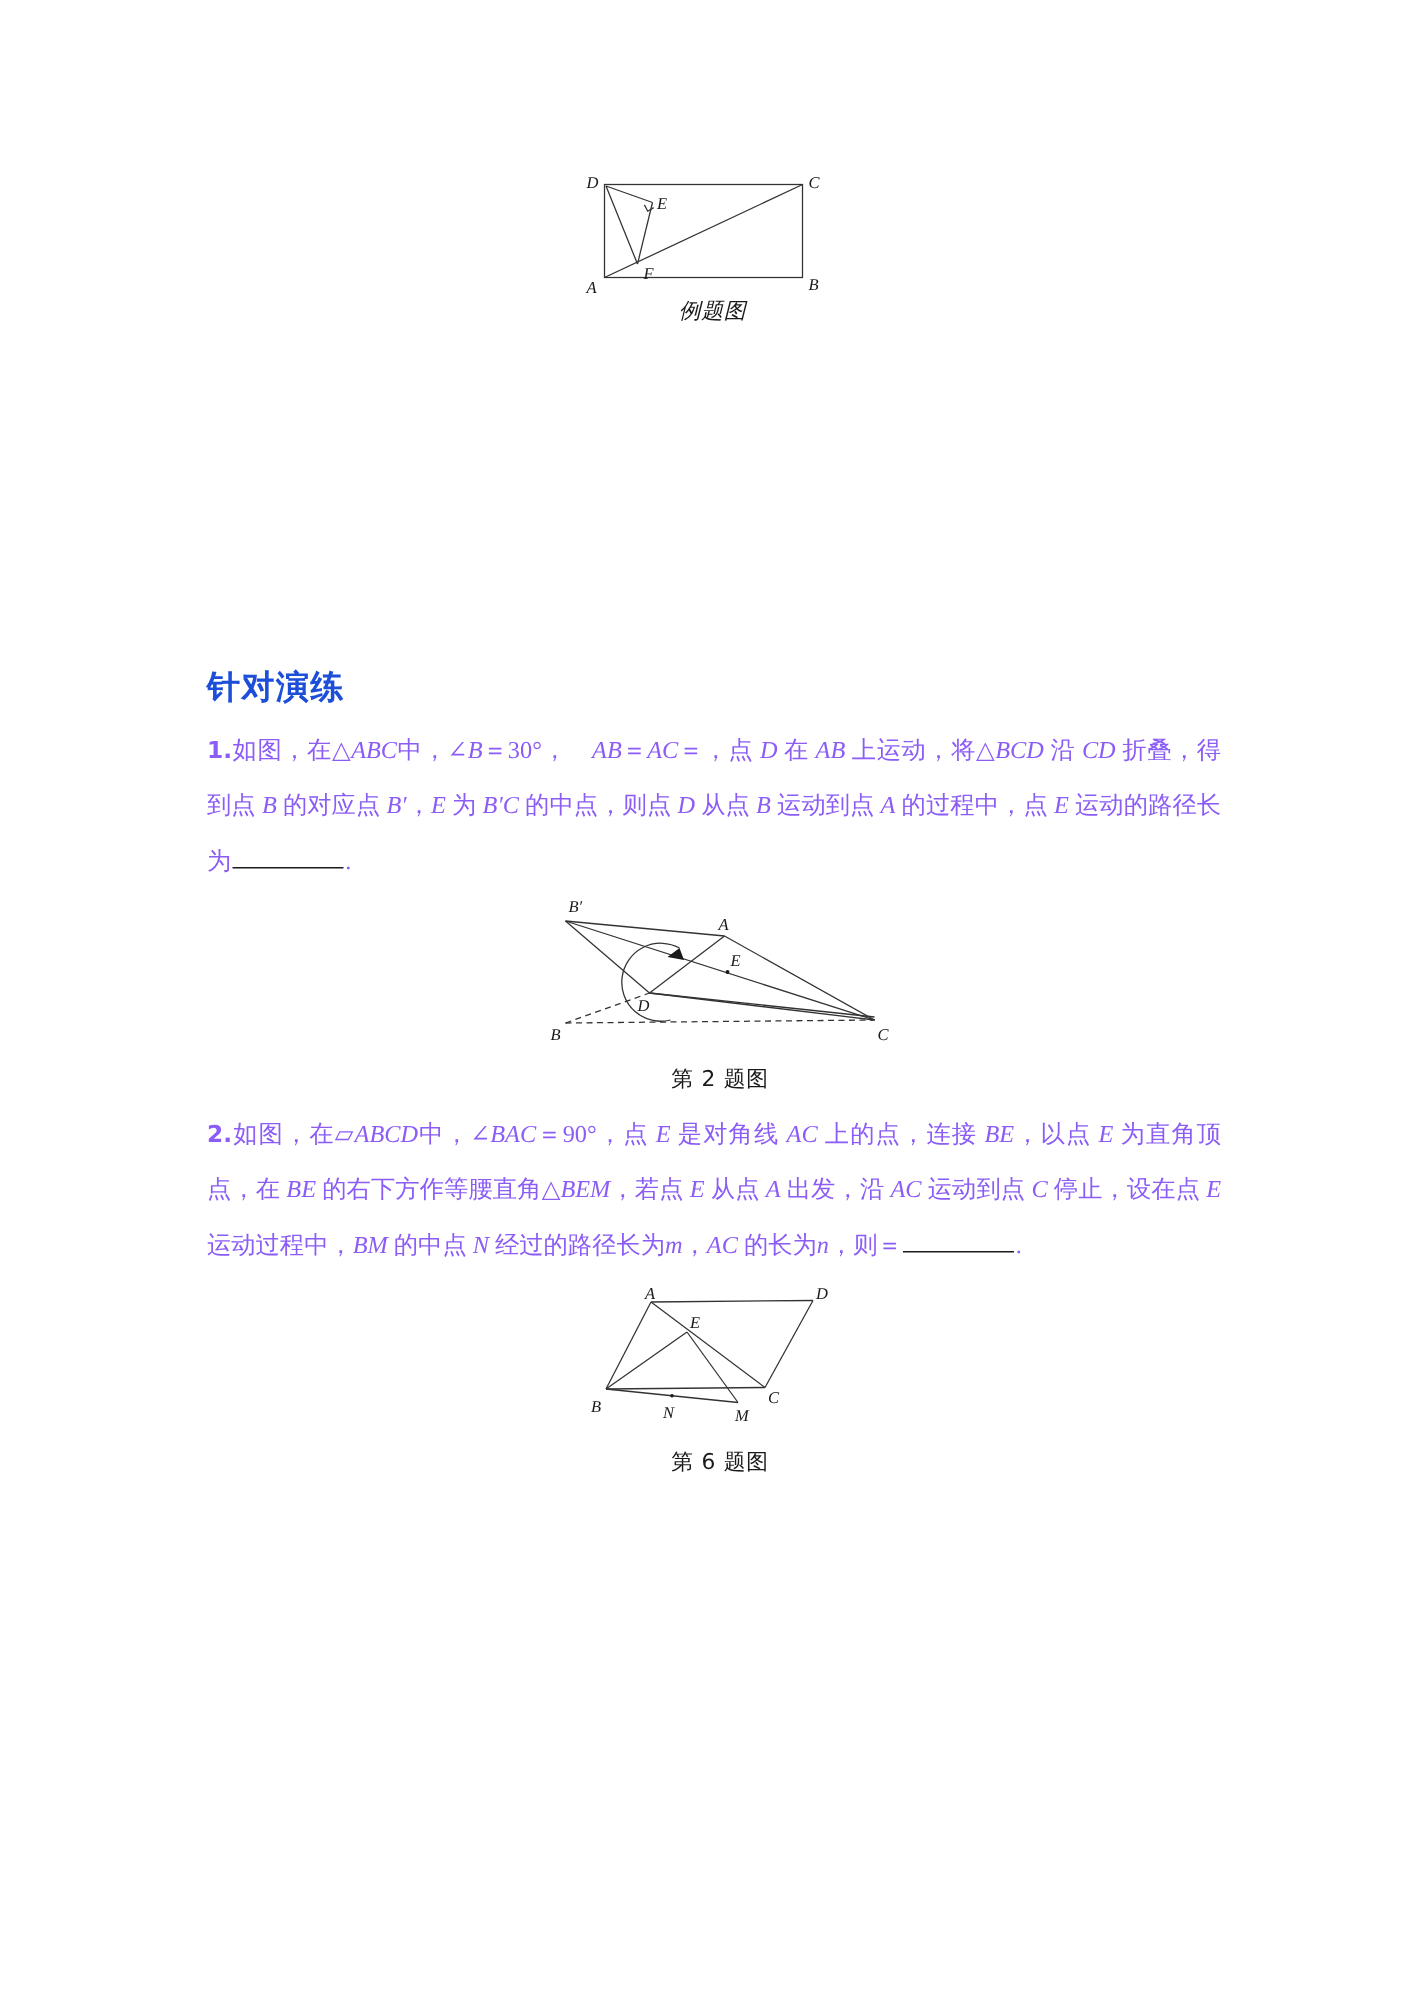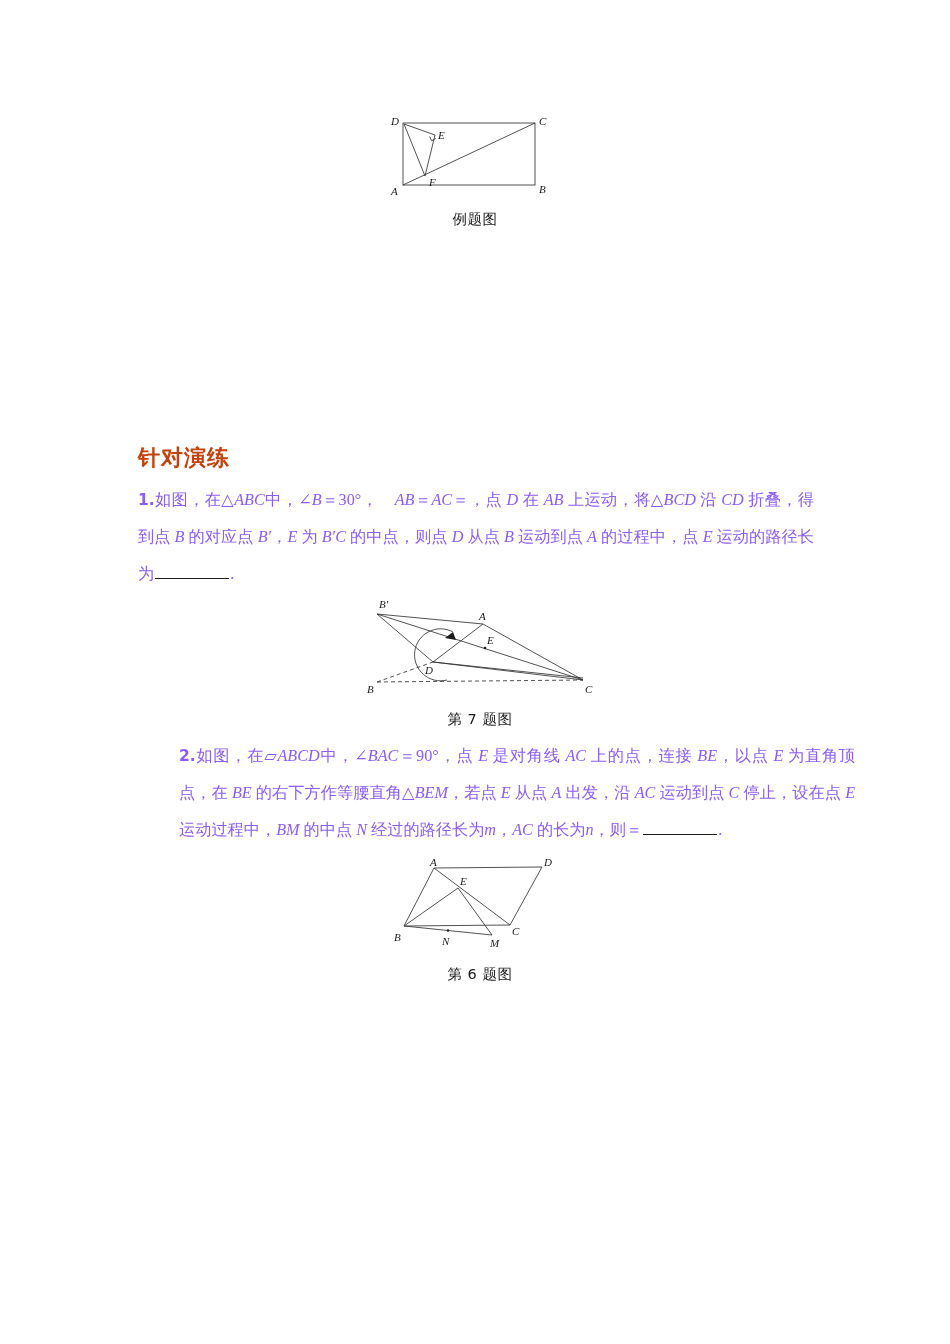--- a/index.html
+++ b/index.html
@@ -34,49 +34,50 @@
   .fig-caption {
     position: absolute;
     text-align: center;
     font-family: "DejaVu Sans", sans-serif;
     font-size: 14.5px;
     color: #1a1a1a;
     letter-spacing: 0.5px;
   }
   #caption-example {
     left: 395px;
-    top: 210px;
+    top: 198px;
     width: 160px;
+    font-style: italic;
   }
 
   
   .section-heading {
     position: absolute;
     left: 138px;
     top: 443px;
     font-family: "DejaVu Sans", sans-serif;
     font-weight: bold;
     font-size: 22px;
     letter-spacing: 1px;
-    color: #c2410c;
+    color: #1d4ed8;
   }
 
   
   .question {
     position: absolute;
     left: 138px;
     width: 676px;
     font-size: 16.2px;
     line-height: 37px;
     text-align: justify;
     text-justify: inter-character;
     color: #8b5cf6;
   }
   #question-1 { top: 482px; }
-  #question-2 { top: 738px; margin-left: 41px; }
+  #question-2 { top: 738px; }
 
   .question .qnum {
     font-family: "DejaVu Sans", sans-serif;
     font-weight: bold;
     font-size: 15.5px;
   }
   .mathvar {
     font-family: "Liberation Serif", "DejaVu Serif", serif;
     font-style: italic;
   }
@@ -192,21 +193,21 @@
 
       <text x="24" y="16">B′</text>
       <text x="124" y="28">A</text>
       <text x="132" y="52">E</text>
       <text x="70" y="82">D</text>
       <text x="12" y="101">B</text>
       <text x="230" y="101">C</text>
     </svg>
   </div>
 
-  <div class="fig-caption" id="caption-q1">第 7 题图</div>
+  <div class="fig-caption" id="caption-q1">第 2 题图</div>
 
   <div class="question" id="question-2">
     <span class="qnum">2.</span><span class="qbody"><span>如图，在</span><span class="mathup">▱</span><span class="mathvar">ABCD</span><span>中，</span><span class="mathup">∠</span><span class="mathvar">BAC</span><span>＝90°，点 </span><span class="mathvar">E</span><span> 是对角线 </span><span class="mathvar">AC</span><span> 上的点，连接 </span><span class="mathvar">BE</span><span>，以点 </span><span class="mathvar">E</span><span> 为直角顶点，在 </span><span class="mathvar">BE</span><span> 的右下方作等腰直角</span><span class="mathup">△</span><span class="mathvar">BEM</span><span>，若点 </span><span class="mathvar">E</span><span> 从点 </span><span class="mathvar">A</span><span> 出发，沿 </span><span class="mathvar">AC</span><span> 运动到点 </span><span class="mathvar">C</span><span> 停止，设在点 </span><span class="mathvar">E</span><span> 运动过程中，</span><span class="mathvar">BM</span><span> 的中点 </span><span class="mathvar">N</span><span> 经过的路径长为</span><span class="mathvar">m</span><span>，</span><span class="mathvar">AC</span><span> 的长为</span><span class="mathvar">n</span><span>，则＝</span><span class="blank"></span><span>.</span></span>
   </div>
 
   <div class="fig-q2">
     <svg width="190" height="95" viewBox="0 0 190 95">
 
       <line class="fig-line" x1="42" y1="13" x2="150" y2="12"></line>
       <line class="fig-line" x1="150" y1="12" x2="118" y2="70"></line>

